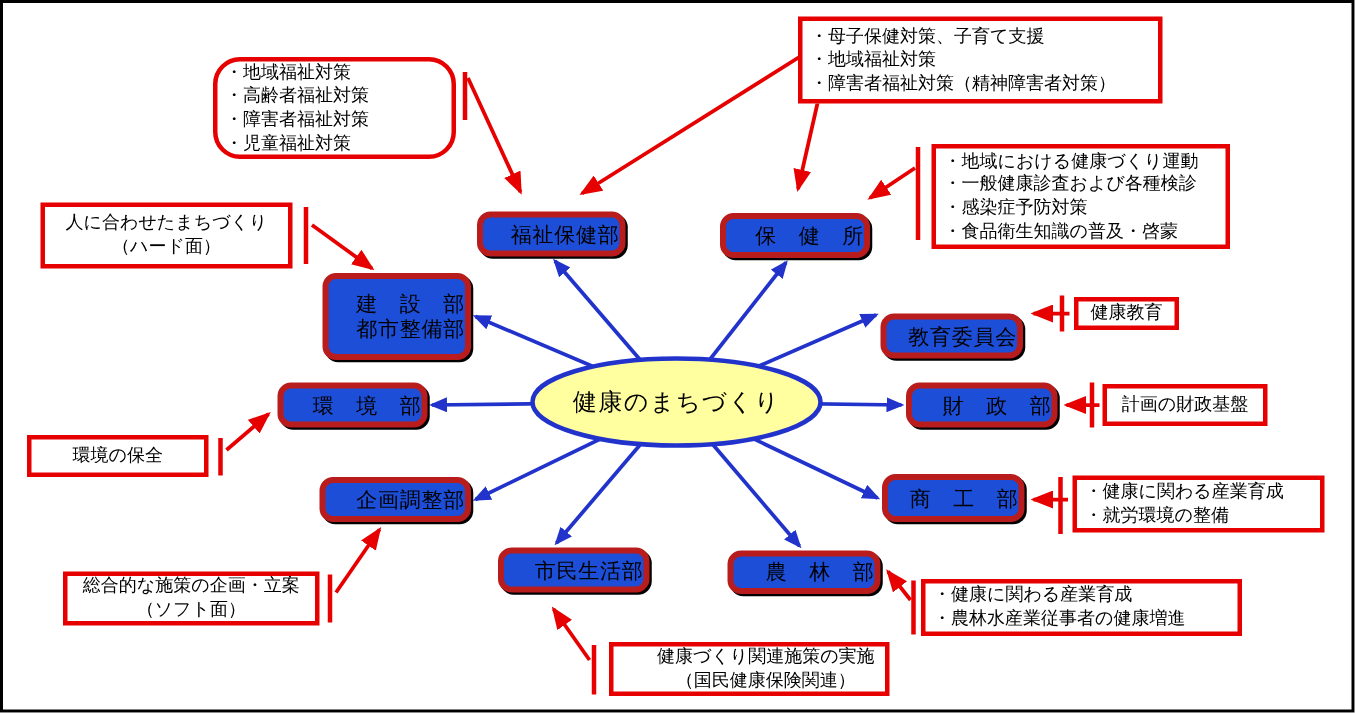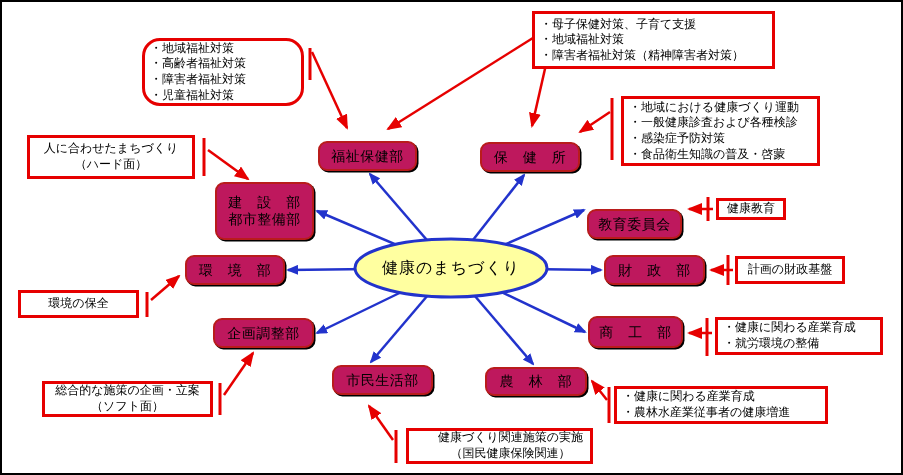--- a/index.html
+++ b/index.html
@@ -3,23 +3,23 @@
 <meta charset="utf-8">
 <style>
   html,body{margin:0;padding:0;background:#888;}
   #canvas{
     position:relative; width:903px; height:475px; box-sizing:border-box;
     background:#ffffff; border:2px solid #000; overflow:hidden;
     font-family:"Liberation Sans","DejaVu Sans",sans-serif; color:#000;
   }
   #wires{position:absolute;left:0;top:0;width:903px;height:475px;}
   .dept{
-    position:absolute; background:#be185d; border:2px solid #b91c1c; border-radius:9px;
+    position:absolute; background:#1d4ed8; border:4px solid #b91c1c; border-radius:9px;
     box-shadow:1.5px 1.5px 0 #000;
-    display:flex; flex-direction:column; align-items:center; justify-content:center;
+    display:flex; flex-direction:column; align-items:flex-end; justify-content:center;
     font-size:14px; line-height:1.2; text-align:center; box-sizing:border-box;
     letter-spacing:0.5px; white-space:nowrap;
   }
   .note{
     position:absolute; background:#fff; border:3px solid #e60000;
     box-sizing:border-box; font-size:12px; line-height:1.3; overflow:hidden;
   }
   .note.bullets{padding:3px 5px; text-align:left; display:flex; flex-direction:column; justify-content:center;}
   .note.centered{display:flex; flex-direction:column; align-items:center; justify-content:center; text-align:center;font-family:Liberation Serif, serif;}
   .center-label{

